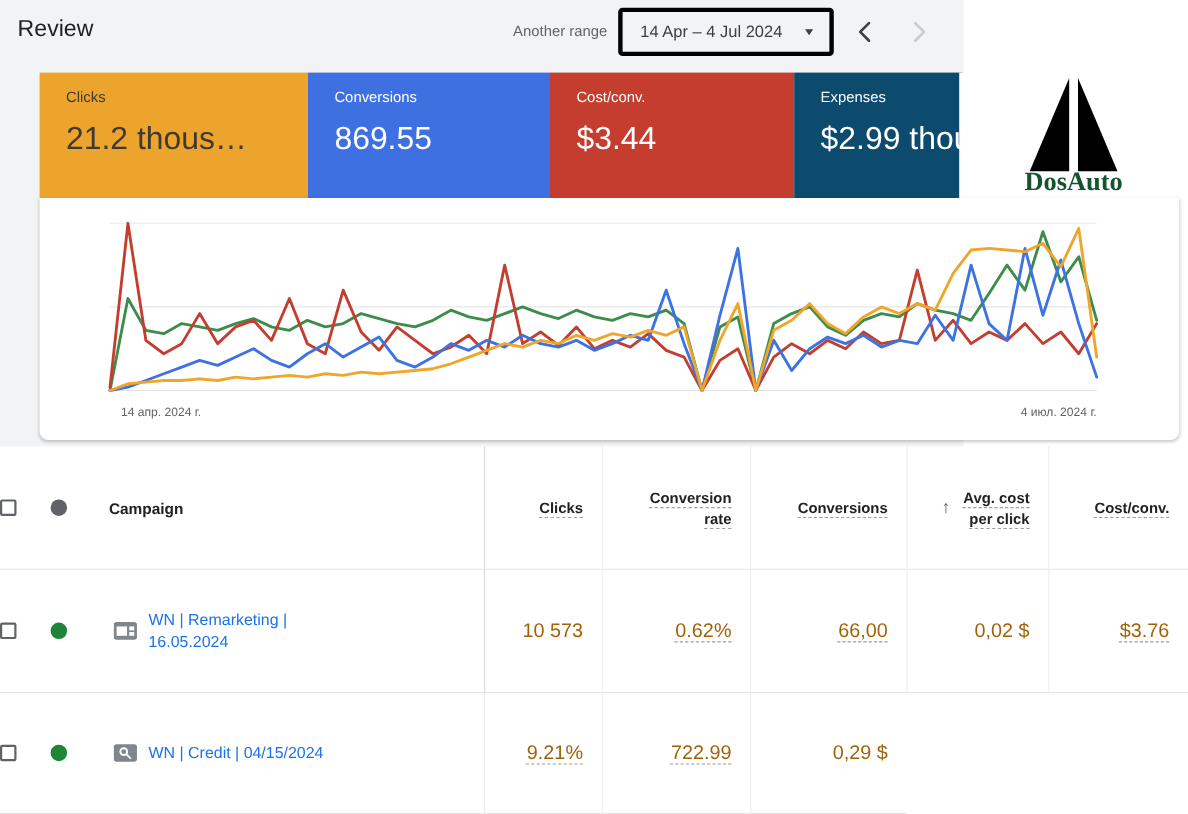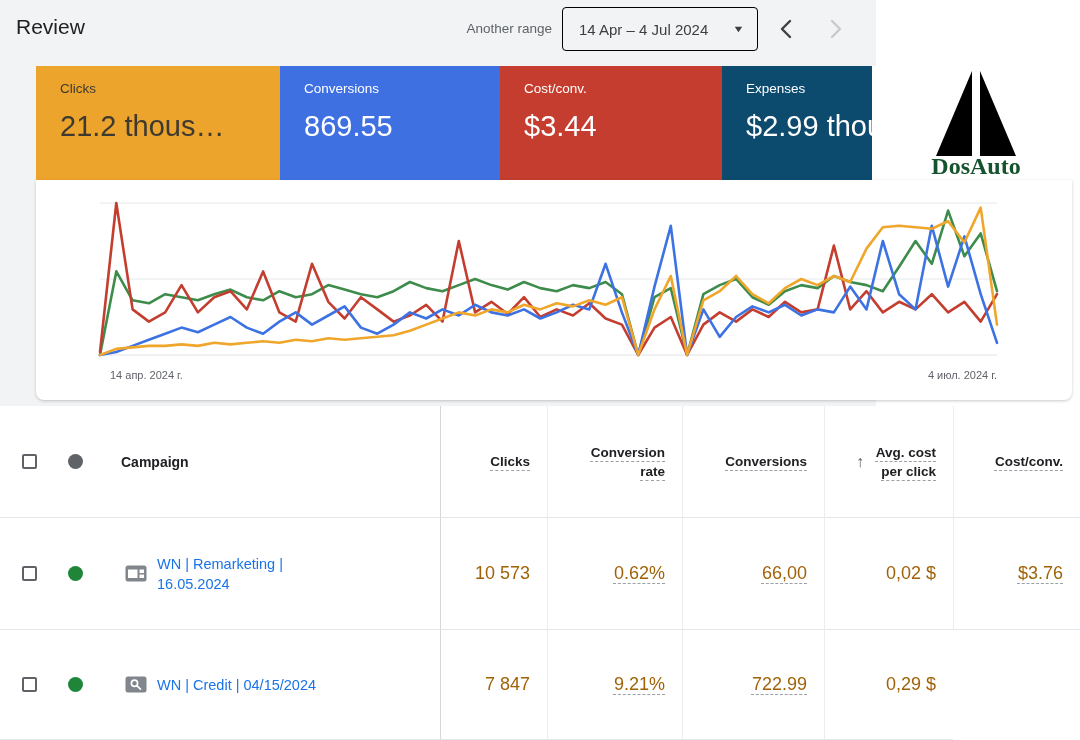--- a/index.html
+++ b/index.html
@@ -6,21 +6,21 @@
   html,body { width:1080px; height:740px; overflow:hidden;
               font-family:"Liberation Sans", sans-serif; background:#fff; }
 
   
   .top-section { position:absolute; left:0; top:0; width:876px; height:406px; background:#F1F3F4; }
 
   .page-title { position:absolute; left:16px; top:15px; font-size:21px; color:#202124; }
   .range-label { position:absolute; left:390px; top:21px; width:162px; text-align:right;
                  font-size:13.5px; color:#5F6368; }
   .date-box { position:absolute; left:562px; top:7px; width:196px; height:44px;
-              border:1px solid #000000; border-radius:4px; display:flex; align-items:center;
+              border:4px solid #000000; border-radius:4px; display:flex; align-items:center;
               justify-content:space-between; padding:0 14px 0 16px; cursor:pointer; }
   .date-text { font-size:15px; color:#3C4043; }
   .date-caret { font-size:9px; color:#3C4043; transform:scaleX(1.4); }
   .chev { position:absolute; top:16px; width:26px; height:26px; cursor:pointer; }
   .chev svg { display:block; }
   .show-link { position:absolute; right:1px; top:19px; font-size:14.5px; font-weight:700;
                color:#1A73E8; cursor:pointer; }
 
   
   .scorecard { position:absolute; top:66px; height:114px; padding:15px 0 0 24px;
@@ -45,21 +45,21 @@
   
   .table { position:absolute; left:0; top:406px; width:1080px; background:#fff;
            display:grid; grid-template-columns:440px 107px 135px 142px 129px 127px;
            grid-template-rows:112px 112px 110px; }
   .cell { border-bottom:1px solid #E4E6E8; }
   .num { display:flex; align-items:center; justify-content:flex-end; padding-right:17px;
          border-left:1px solid #ECEDEF; font-size:18px; color:#a16207; }
   .first-num { border-left:1px solid #D5D8DB; }
   .th { font-weight:700; font-size:13.5px; color:#202124; }
   .u { text-decoration:underline dashed #9AA0A6 1px; text-underline-offset:4px; }
-  .campaign-cell { display:flex; align-items:center; padding-left:22px; }
+  .campaign-cell { display:flex; align-items:center; }
   .cbx { width:15px; height:15px; min-width:15px; border:2px solid #5F6368; border-radius:2px;
          background:#fff; cursor:pointer; }
   .dot { width:15px; height:15px; min-width:15px; border-radius:50%; margin-left:31px; }
   .campaign-head-label { margin-left:38px; font-weight:700; font-size:14px; color:#202124; }
   .camp-icon { margin-left:42px; }
   .camp-link { margin-left:10px; width:160px; font-size:14.5px; line-height:20px;
                color:#1A73E8; cursor:pointer; }
   .wrap-right { text-align:right; line-height:19px; }
   .w92 { width:92px; } .w64 { width:64px; }
   .sort-arrow { font-size:16px; color:#5F6368; margin-right:8px; font-weight:400; }
@@ -184,23 +184,20 @@
   <div class="cell campaign-cell">
     <div class="cbx"></div>
     <div class="dot" style="background: rgb(31, 134, 57);"></div>
     <svg class="camp-icon" width="22" height="17" viewBox="0 0 22 17">
       <rect x="0.5" y="0.5" width="21" height="16" rx="2.5" fill="#80868B"></rect>
       <circle cx="9.5" cy="7.3" r="3.1" fill="none" stroke="#fff" stroke-width="1.7"></circle>
       <line x1="12" y1="9.8" x2="15.5" y2="13.2" stroke="#fff" stroke-width="1.7" stroke-linecap="round"></line>
     </svg>
     <div class="camp-link">WN | Credit | 04/15/2024</div>
   </div>
-  <div class="cell num first-num">
-      <span>7 847</span>
-    </div>
   <div class="cell num">
       <span class="u">9.21%</span>
     </div>
   <div class="cell num">
       <span class="u">722.99</span>
     </div>
   <div class="cell num">
       <span>0,29 $</span>
     </div>
 </div>

